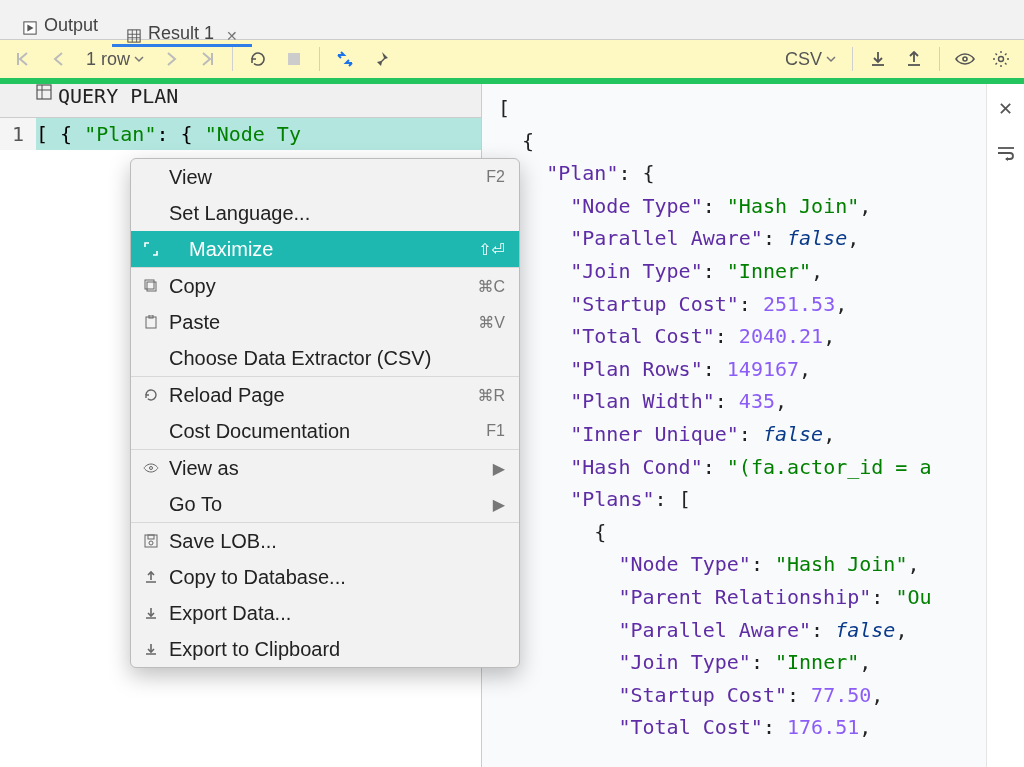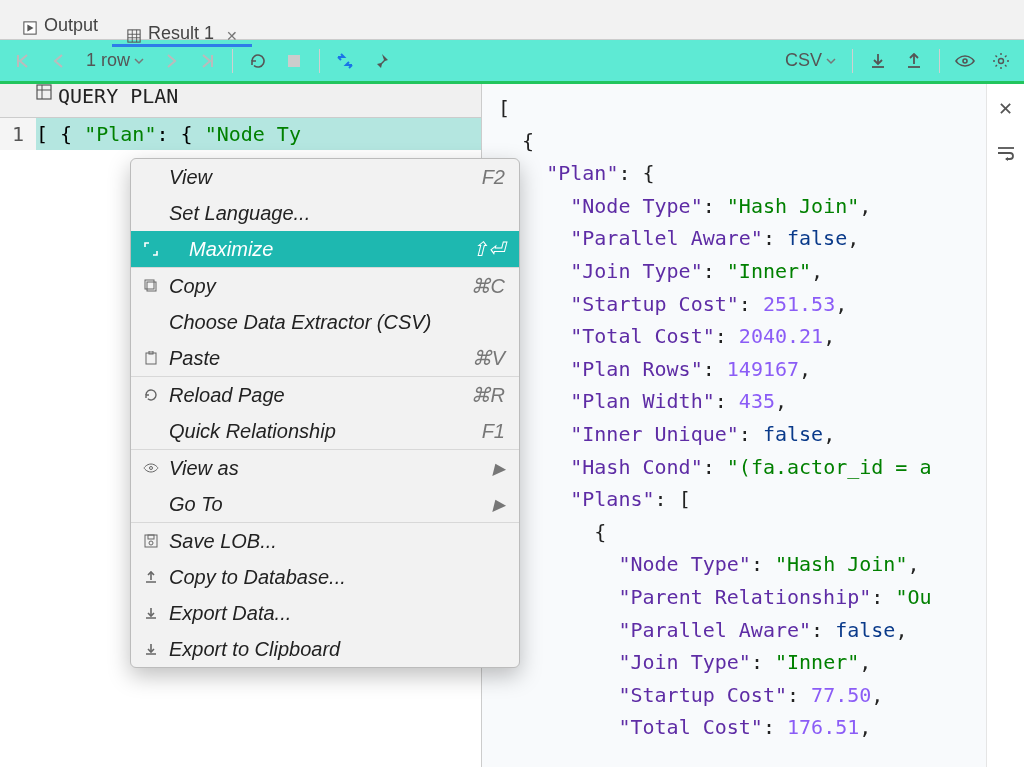--- a/index.html
+++ b/index.html
@@ -36,22 +36,22 @@
   }
   .tab.active { border-bottom-color: #2e7de9; margin-top: 16px; }
   .tab-close { font-size: 14px; color: #777; margin-left: 6px; }
   .tab-icon { width:16px; height:16px; display:flex; align-items:center; justify-content:center; color:#555; }
 
   
   .toolbar {
     display: flex;
     align-items: center;
     height: 44px;
-    background: #5eead4;
-    border-bottom: 3px solid #22c55e;
+    background: #fef9c3;
+    border-bottom: 6px solid #22c55e;
     padding: 0 8px;
     gap: 6px;
   }
   .tbtn {
     min-width: 30px;
     height: 30px;
     border-radius: 4px;
     display: flex;
     align-items: center;
     justify-content: center;
@@ -112,21 +112,21 @@
     padding: 8px 8px 8px 16px;
     font-size: 20px;
     font-family: ui-monospace, "SF Mono", Menlo, Consolas, monospace;
     line-height: 1.63;
     white-space: pre;
     overflow: hidden;
   }
   .json-pane .k  { color:#5e2ca5; } 
   .json-pane .s  { color:#018000; } 
   .json-pane .n  { color:#8b5cf6; } 
-  .json-pane .b  { color:#0a3a8a; } 
+  .json-pane .b  { color:#0a3a8a;font-style:italic; } 
   .json-pane .p  { color:#222; }    
 
   .right-gutter {
     width:38px;
     border-left:1px solid #e5e5e5;
     background:#fff;
     display:flex;
     flex-direction:column;
     align-items:center;
     gap:14px;
@@ -148,27 +148,26 @@
     overflow:hidden;
     z-index:100;
   }
   .ctx-item {
     display:flex;
     align-items:center;
     height:36px;
     padding:0 14px 0 10px;
     gap:8px;
     cursor:pointer;
-    font-style:italic;
   }
   .ctx-item.hovered { background:#1eb8b0; color:#fff;gap:28px; }
   .ctx-icon { width:20px; display:flex; align-items:center; justify-content:center; color:#666; }
   .ctx-item.hovered .ctx-icon { color:#fff; }
   .ctx-label { flex:1; }
-  .ctx-short { color:#777; font-size:20px; }
+  .ctx-short { color:#777; font-size:16px; }
   .ctx-item.hovered .ctx-short { color:#fff; }
   .ctx-sub { color:#777; font-size:16px; }
   .ctx-sep { height:1px; background:#d8d8d8; margin:0; }
 
   svg { display:block; }
 </style>
 </head>
 <body>
 
 <div class="tab-bar">
@@ -346,47 +345,47 @@
     <span class="ctx-icon">
         <svg width="14" height="14" viewBox="0 0 14 14" stroke="#666" fill="none">
           <rect x="3" y="3" width="9" height="9"></rect>
           <rect x="1" y="1" width="9" height="9"></rect>
         </svg>
       </span>
     <span class="ctx-label">Copy</span>
     <span class="ctx-short">⌘C</span>
   </div>
   <div class="ctx-item">
-    <span class="ctx-icon"></span>
-    <span class="ctx-label">Choose Data Extractor (CSV)</span>
-  </div>
-  <div class="ctx-item">
     <span class="ctx-icon">
         <svg width="14" height="14" viewBox="0 0 14 14" stroke="#666" fill="none">
           <rect x="2" y="2" width="10" height="11"></rect>
           <rect x="5" y="0" width="4" height="3"></rect>
         </svg>
       </span>
     <span class="ctx-label">Paste</span>
     <span class="ctx-short">⌘V</span>
   </div>
+  <div class="ctx-item">
+    <span class="ctx-icon"></span>
+    <span class="ctx-label">Choose Data Extractor (CSV)</span>
+  </div>
   <div class="ctx-sep"></div>
   <div class="ctx-item">
     <span class="ctx-icon">
         <svg width="14" height="14" viewBox="0 0 14 14" stroke="#666" fill="none" stroke-width="1.4">
           <path d="M2 7a5 5 0 1 1 1.8 3.8"></path>
           <polyline points="2,10 2,7 5,7"></polyline>
         </svg>
       </span>
     <span class="ctx-label">Reload Page</span>
     <span class="ctx-short">⌘R</span>
   </div>
   <div class="ctx-item">
     <span class="ctx-icon"></span>
-    <span class="ctx-label">Quick Relationship</span>
+    <span class="ctx-label">Cost Documentation</span>
     <span class="ctx-short">F1</span>
   </div>
   <div class="ctx-sep"></div>
   <div class="ctx-item">
     <span class="ctx-icon">
         <svg width="16" height="12" viewBox="0 0 16 12" stroke="#666" fill="none">
           <path d="M1 6s2.5-4 7-4 7 4 7 4-2.5 4-7 4-7-4-7-4z"></path>
           <circle cx="8" cy="6" r="1.5"></circle>
         </svg>
       </span>

